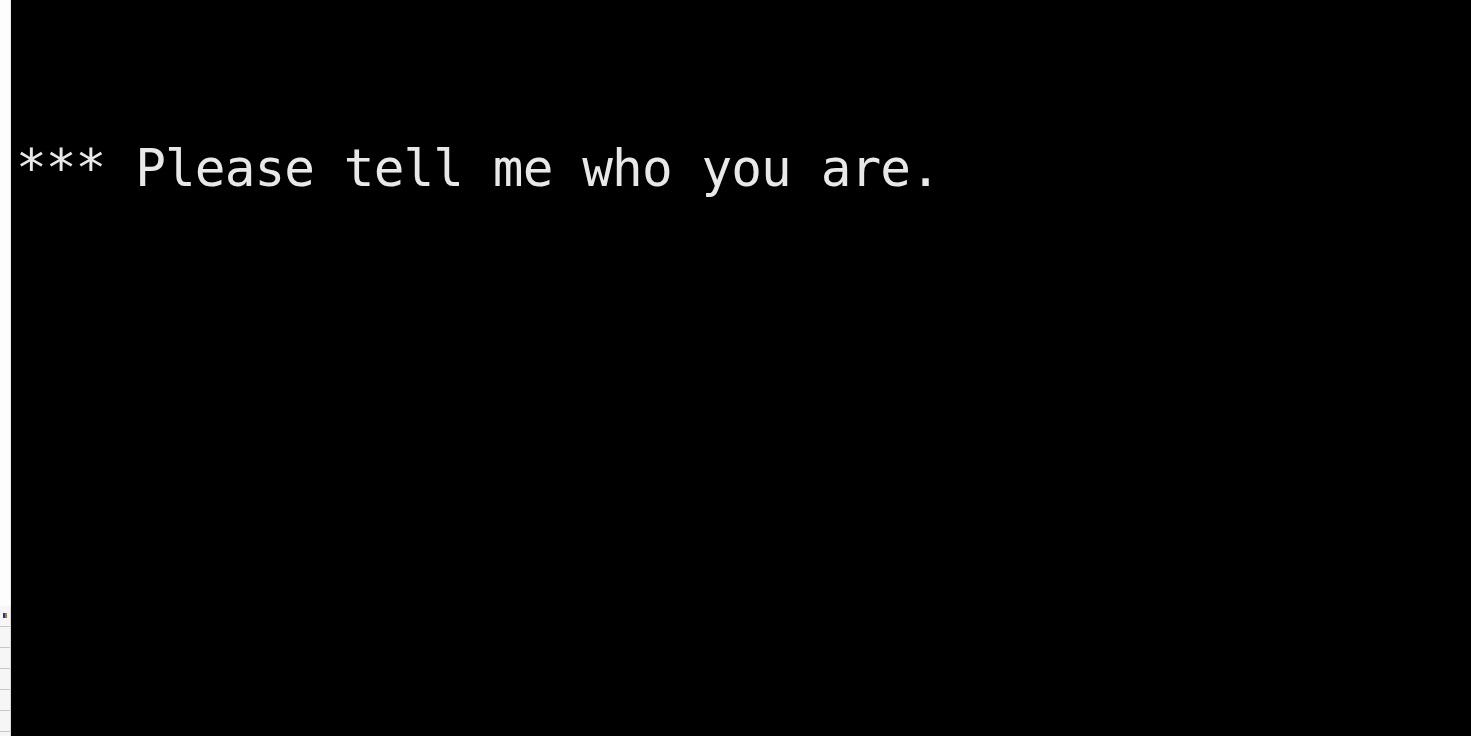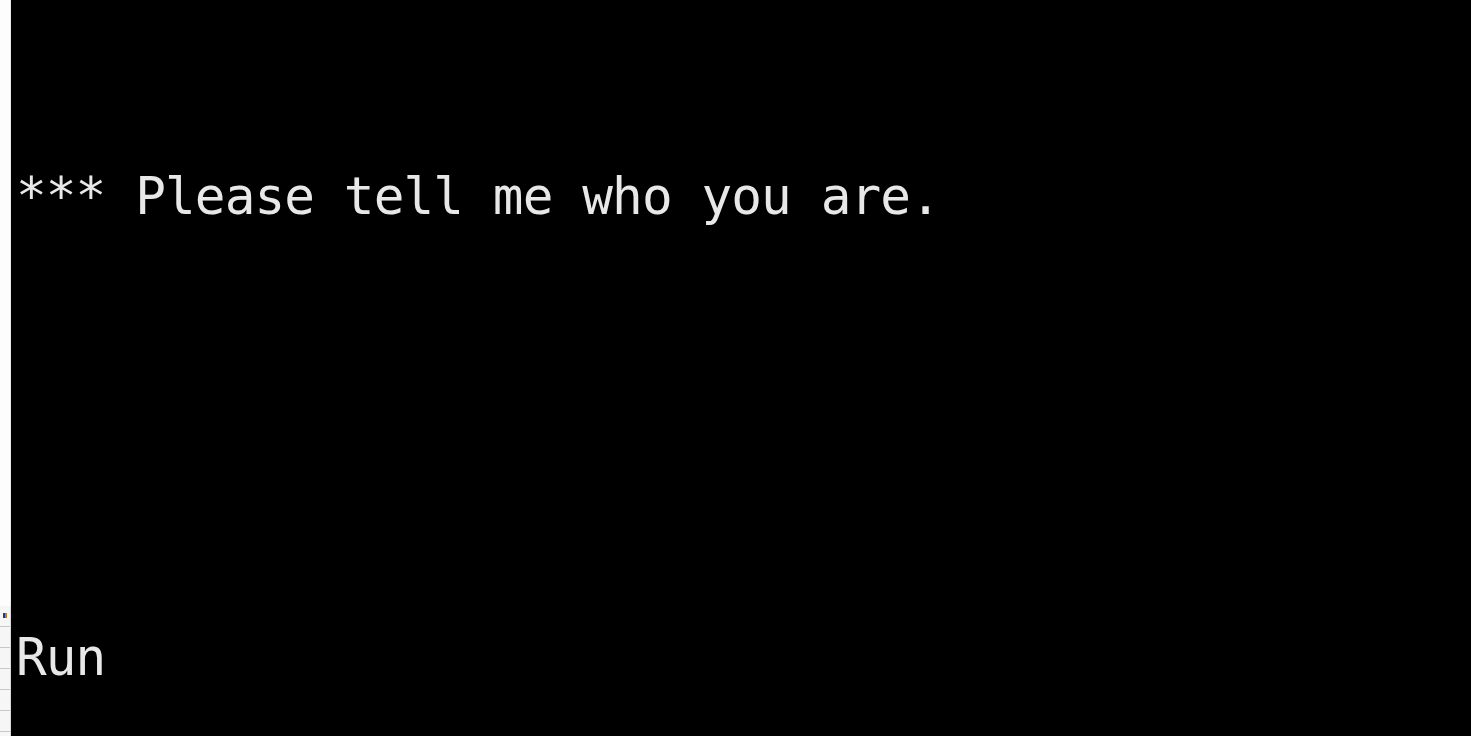--- a/index.html
+++ b/index.html
@@ -84,21 +84,20 @@
     color: #e8e8e8;
     white-space: pre;
     letter-spacing: -0.9px;
     -webkit-font-smoothing: antialiased;
   }
 
   .term-line {
     height: 67.5px;
     white-space: pre;
     overflow: hidden;
-    margin-top: 28px;
   }
 
   .term-line.blank {
     color: transparent;
   }
 </style>
 </head>
 <body>
 
 <div id="screen">
@@ -115,21 +114,20 @@
       <div class="bg-row"></div>
       <div class="bg-row"></div>
       <div class="bg-row"></div>
     </div>
   </div>
 
   <div id="terminal">
     <div id="term-screen">
       <div class="term-line">*** Please tell me who you are.</div>
       <div class="term-line blank"></div>
-      <div class="term-line">Run</div>
       
       
       
       
       
       
       
     </div>
   </div>
 

